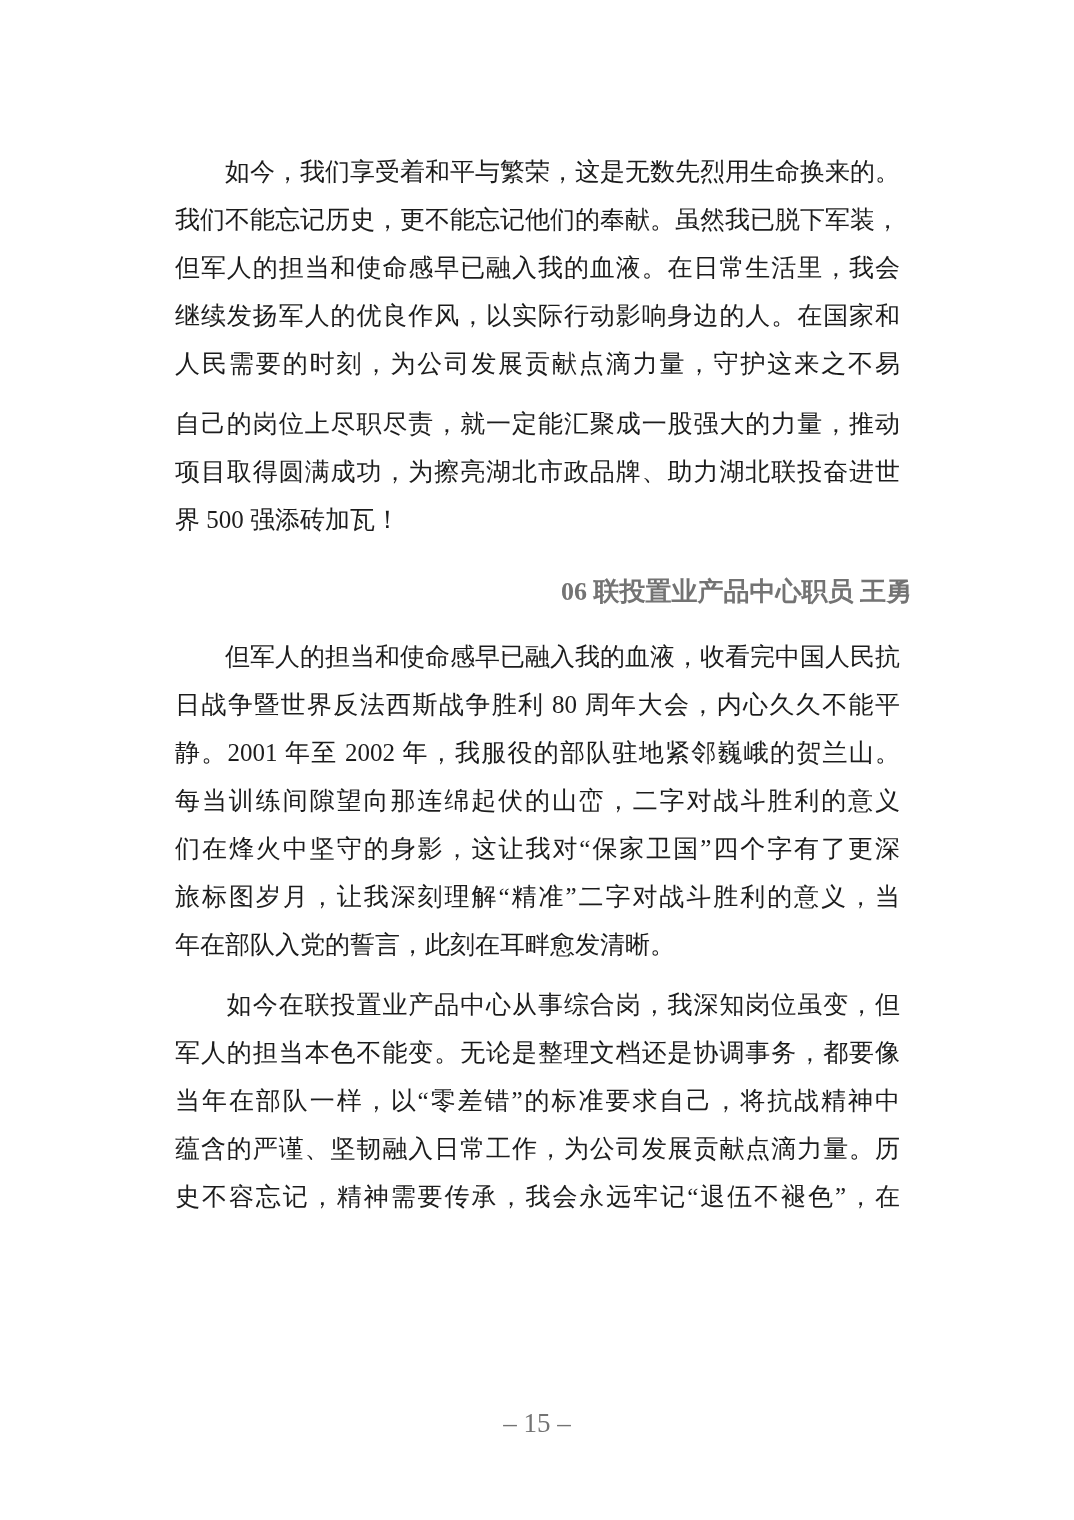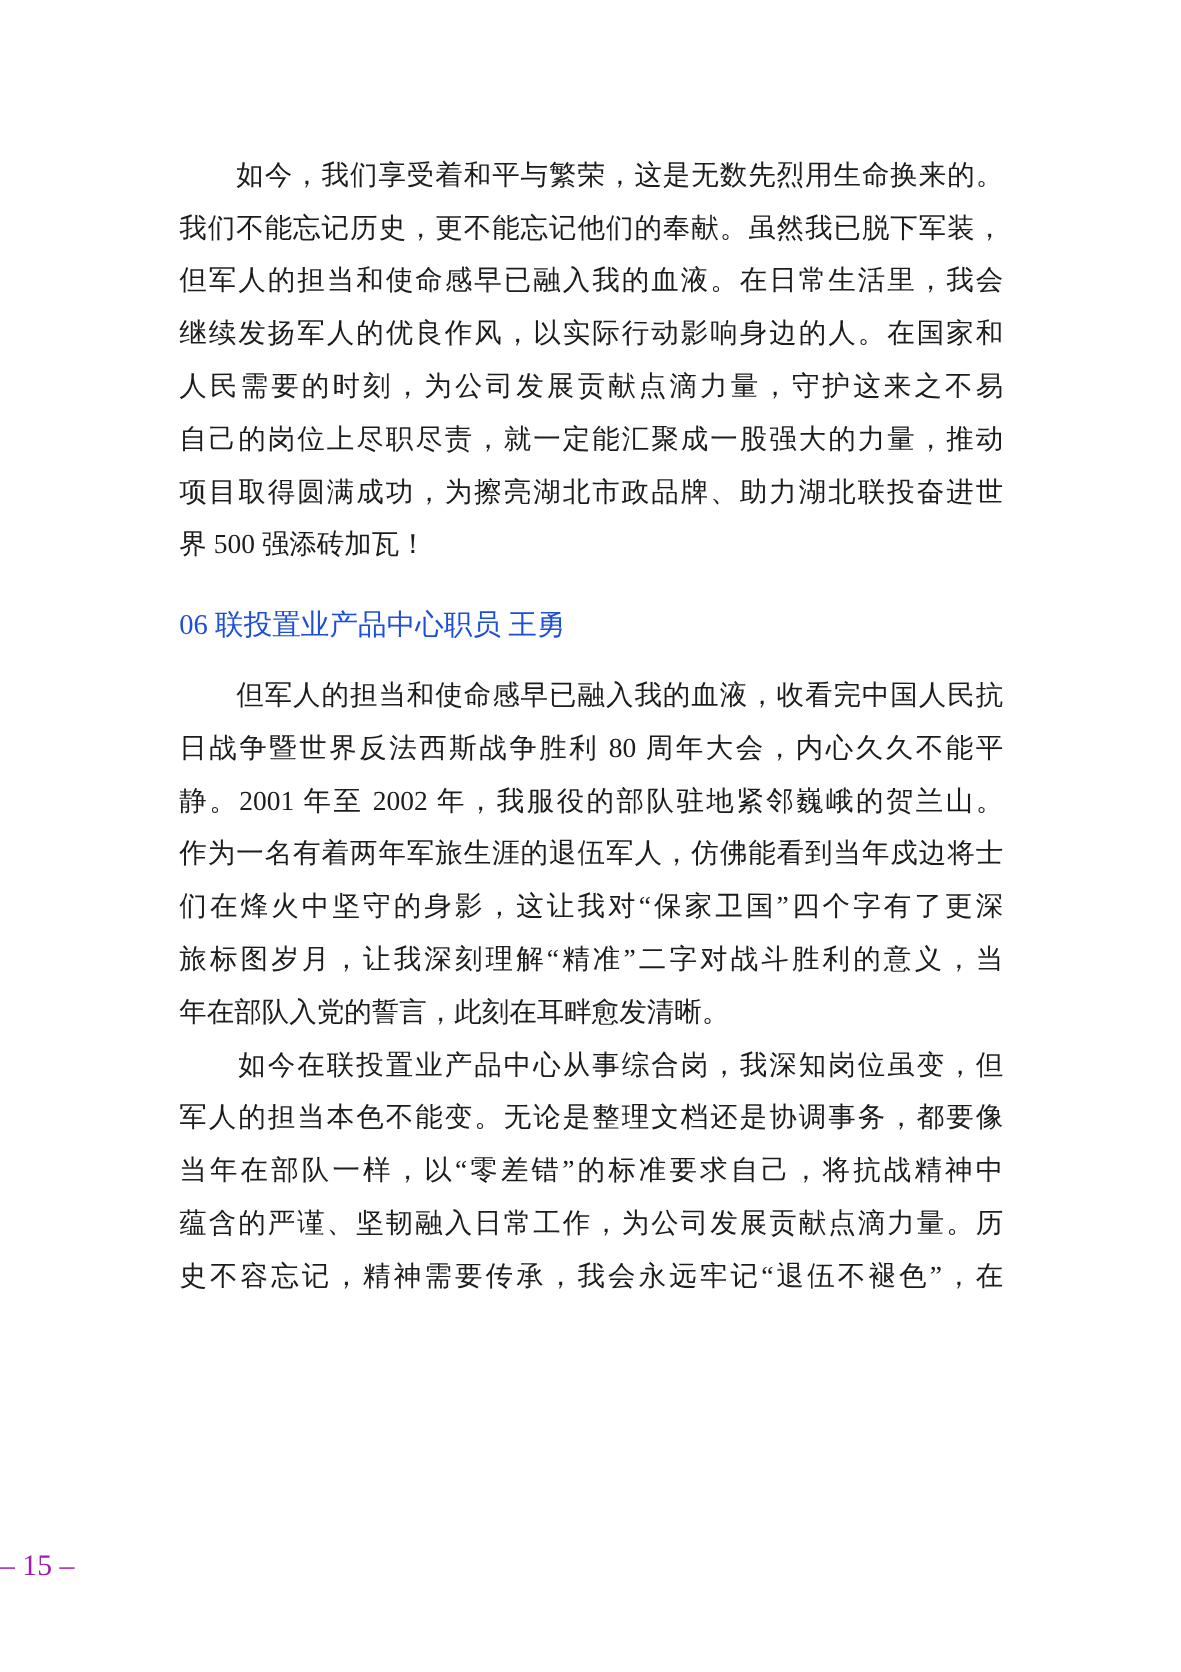--- a/index.html
+++ b/index.html
@@ -20,51 +20,52 @@
     inset: 0;
     background: #ffffff;
   }
   .text-column {
     position: absolute;
     left: 163px;
     top: 136px;
     width: 749px;
   }
   .para {
-    margin: 0;
+    margin: 12px;
     padding: 0;
   }
   .line {
     font-size: 25px;
     line-height: 48px;
     height: 48px;
     overflow: hidden;
     text-align: justify;
     text-align-last: justify;
     white-space: normal;
   }
   .line.para-end {
     text-align-last: left;
   }
   .section-heading {
     margin: 32px 0 26px 0;
     font-size: 26px;
-    font-weight: normal;
+    font-weight: bold;
     line-height: 31px;
-    text-align: left;
-    color: #1d4ed8;
+    text-align: right;
+    color: #737373;
   }
   .page-footer {
     position: absolute;
     top: 1406px;
     left: 0;
     width: 100%;
+    text-align: center;
     font-size: 27px;
     line-height: 34px;
-    color: #a21caf;
+    color: #737373;
   }
 </style>
 </head>
 <body>
 
 <div class="page">
   <div class="text-column">
 
     <div class="para">
       <div class="line">　　如今，我们享受着和平与繁荣，这是无数先烈用生命换来的。</div>
@@ -79,21 +80,21 @@
       <div class="line">项目取得圆满成功，为擦亮湖北市政品牌、助力湖北联投奋进世</div>
       <div class="line para-end">界 500 强添砖加瓦！</div>
     </div>
 
     <h2 class="section-heading">06 联投置业产品中心职员 王勇</h2>
 
     <div class="para">
       <div class="line">　　但军人的担当和使命感早已融入我的血液，收看完中国人民抗</div>
       <div class="line">日战争暨世界反法西斯战争胜利 80 周年大会，内心久久不能平</div>
       <div class="line">静。2001 年至 2002 年，我服役的部队驻地紧邻巍峨的贺兰山。</div>
-      <div class="line">作为一名有着两年军旅生涯的退伍军人，仿佛能看到当年戍边将士</div>
+      <div class="line">每当训练间隙望向那连绵起伏的山峦，二字对战斗胜利的意义</div>
       <div class="line">们在烽火中坚守的身影，这让我对“保家卫国”四个字有了更深</div>
       <div class="line">旅标图岁月，让我深刻理解“精准”二字对战斗胜利的意义，当</div>
       <div class="line para-end">年在部队入党的誓言，此刻在耳畔愈发清晰。</div>
     </div>
 
     <div class="para">
       <div class="line">　　如今在联投置业产品中心从事综合岗，我深知岗位虽变，但</div>
       <div class="line">军人的担当本色不能变。无论是整理文档还是协调事务，都要像</div>
       <div class="line">当年在部队一样，以“零差错”的标准要求自己，将抗战精神中</div>
       <div class="line">蕴含的严谨、坚韧融入日常工作，为公司发展贡献点滴力量。历</div>

